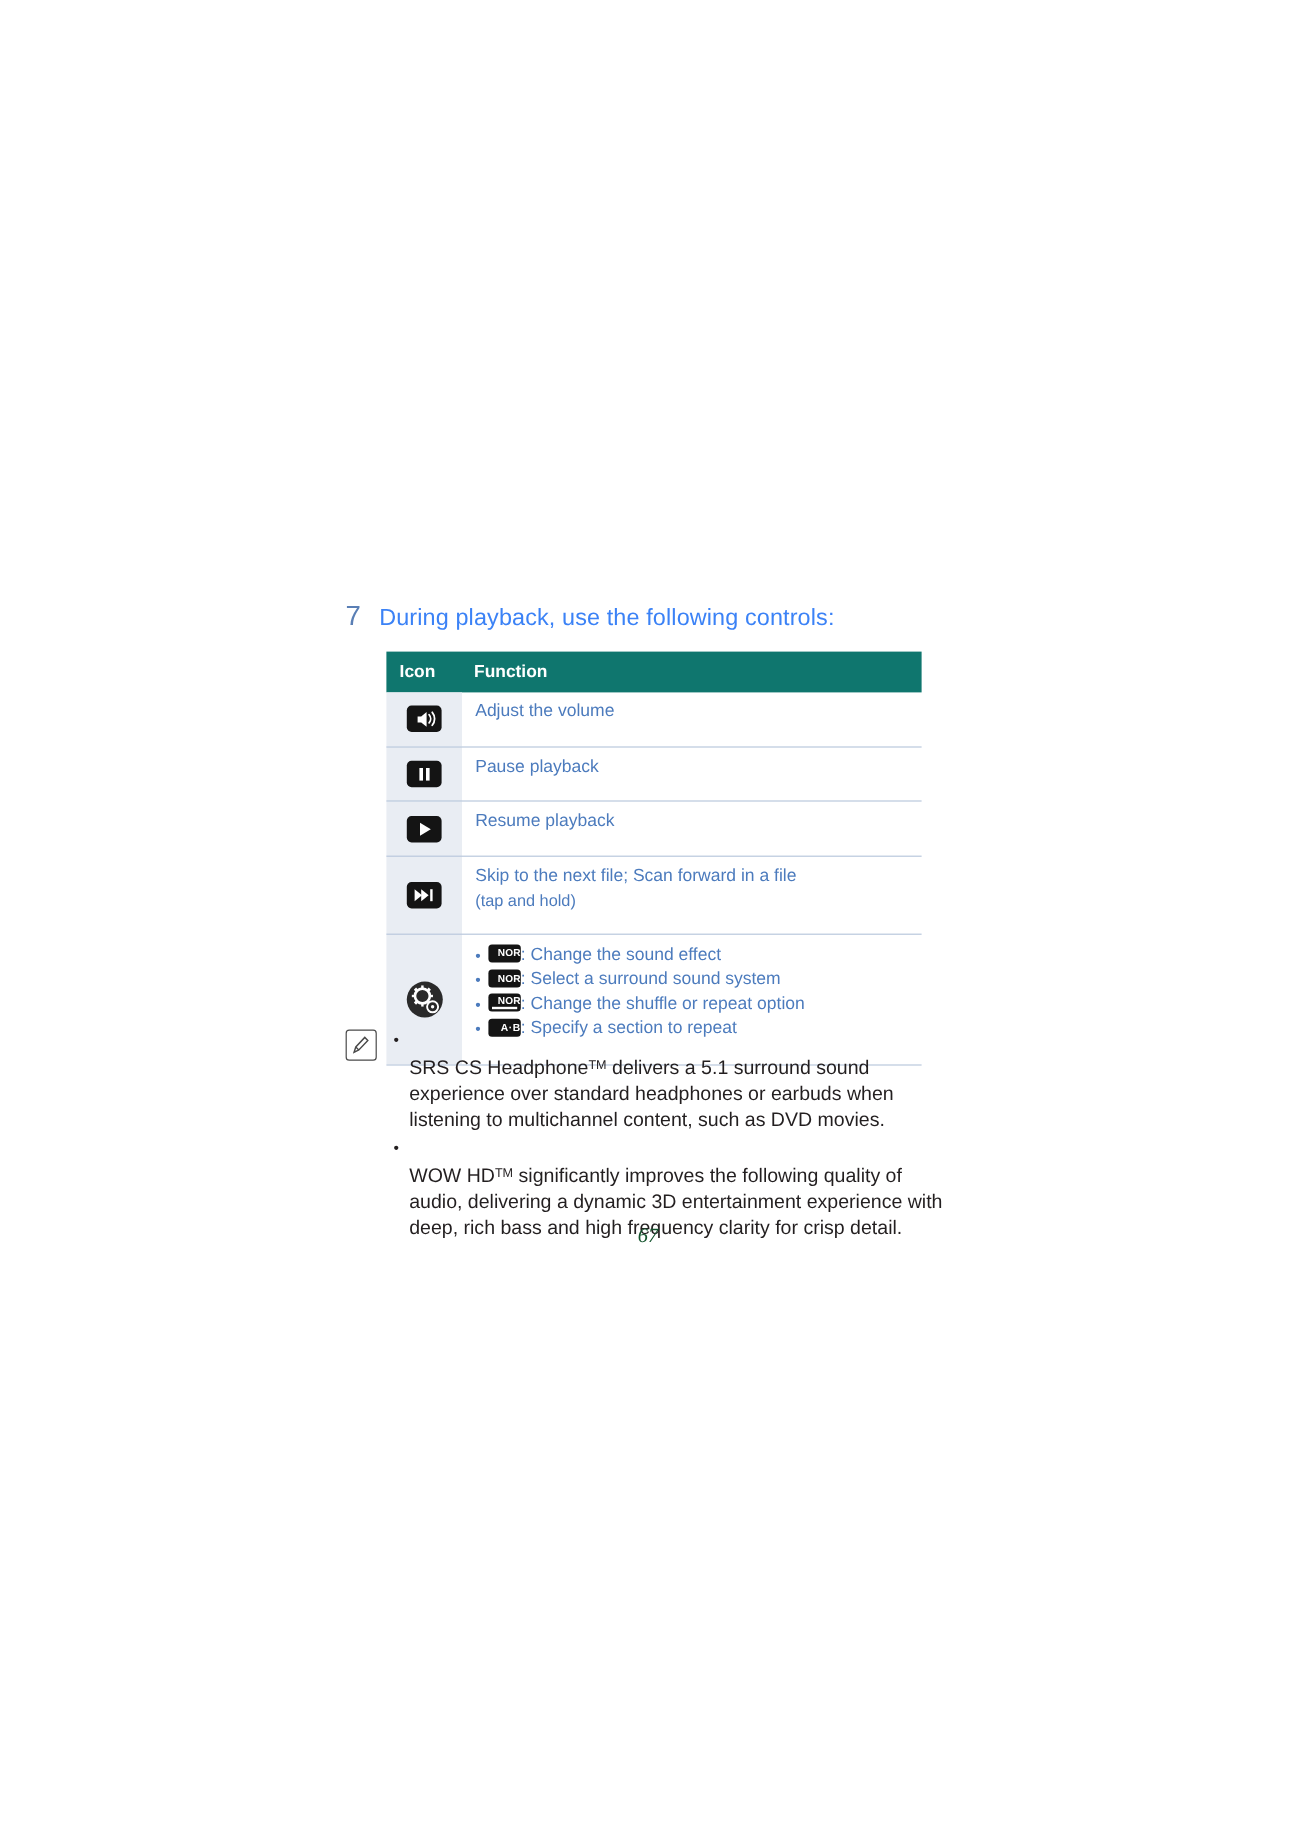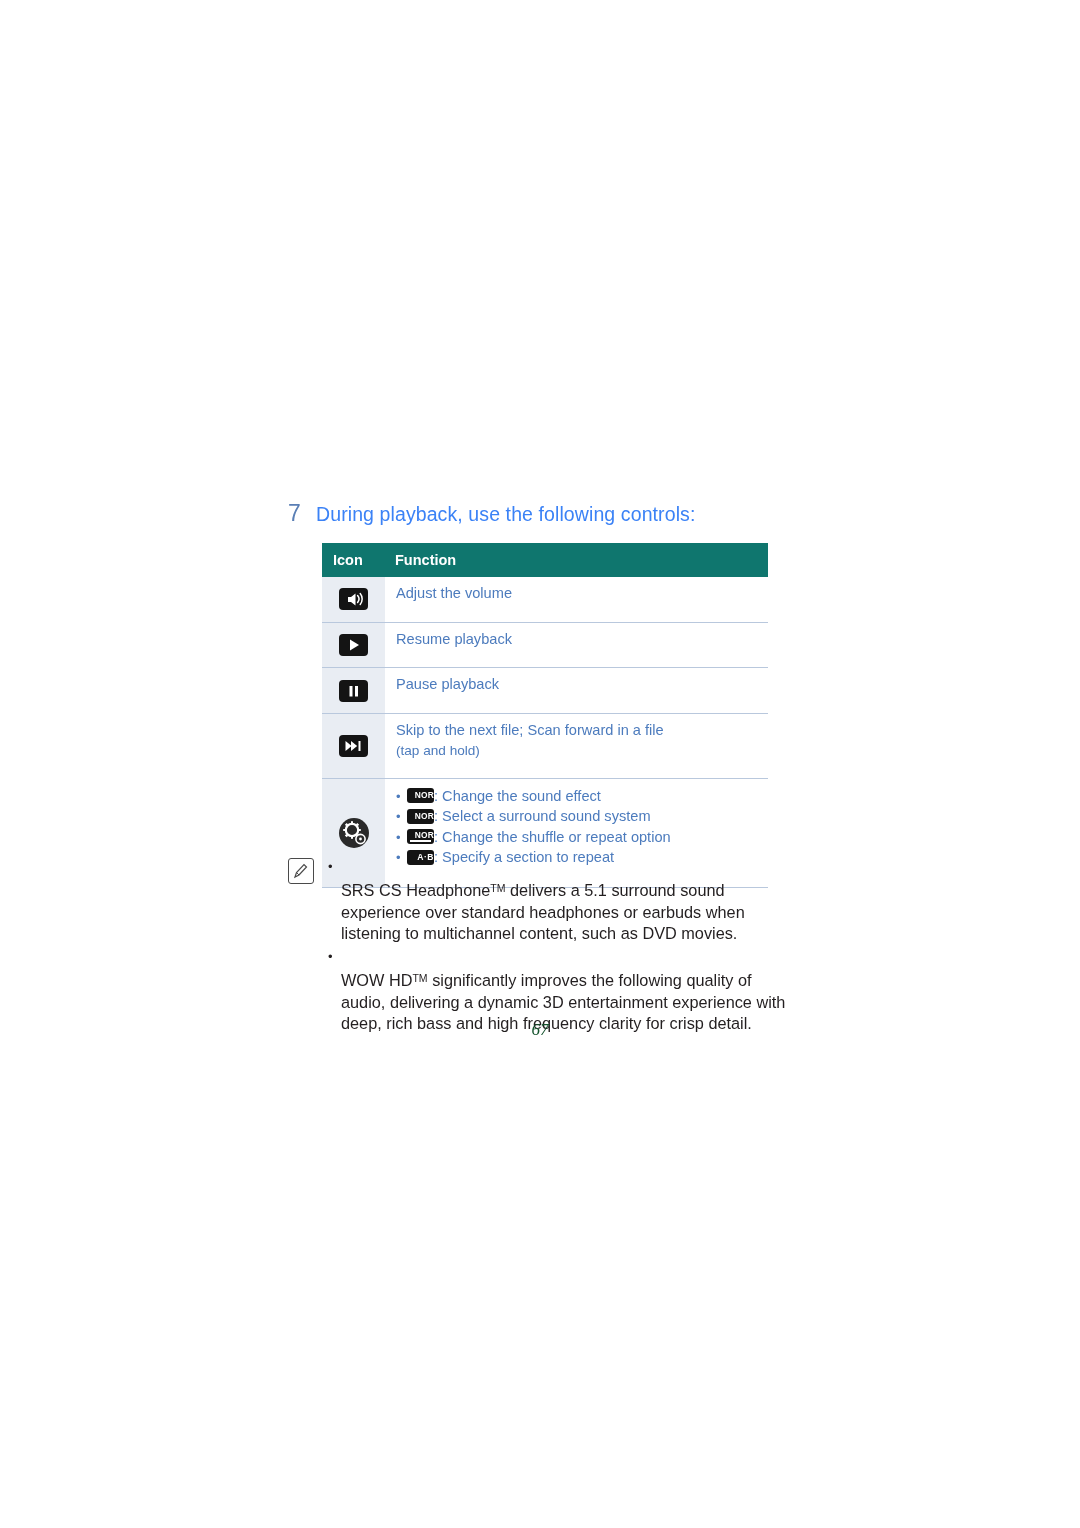--- a/index.html
+++ b/index.html
@@ -250,40 +250,40 @@
         <td class="fn-cell">
           <span>Adjust the volume</span>
         </td>
       </tr>
 
 
       <tr>
         <td class="icon-cell">
           <span class="ico">
             <svg width="29" height="22" viewBox="0 0 29 22">
-              <path d="M11 5.6 L20 11 L11 16.4 z" fill="#ffffff"></path>
-            </svg>
-          </span>
-        </td>
-        <td class="fn-cell">
-          <span>Resume playback</span>
+              <rect x="10.5" y="6" width="3" height="10.5" fill="#ffffff"></rect>
+              <rect x="16" y="6" width="3" height="10.5" fill="#ffffff"></rect>
+            </svg>
+          </span>
+        </td>
+        <td class="fn-cell">
+          <span>Pause playback</span>
         </td>
       </tr>
 
       <tr>
         <td class="icon-cell">
           <span class="ico">
             <svg width="29" height="22" viewBox="0 0 29 22">
-              <rect x="10.5" y="6" width="3" height="10.5" fill="#ffffff"></rect>
-              <rect x="16" y="6" width="3" height="10.5" fill="#ffffff"></rect>
-            </svg>
-          </span>
-        </td>
-        <td class="fn-cell">
-          <span>Pause playback</span>
+              <path d="M11 5.6 L20 11 L11 16.4 z" fill="#ffffff"></path>
+            </svg>
+          </span>
+        </td>
+        <td class="fn-cell">
+          <span>Resume playback</span>
         </td>
       </tr>
 
       <tr>
         <td class="icon-cell">
           <span class="ico">
             <svg width="29" height="22" viewBox="0 0 29 22">
               <path d="M6.5 6 L12.7 11 L6.5 16 z" fill="#ffffff"></path>
               <path d="M12 6 L18.2 11 L12 16 z" fill="#ffffff"></path>
               <rect x="19.5" y="6" width="2" height="10" fill="#ffffff"></rect>

